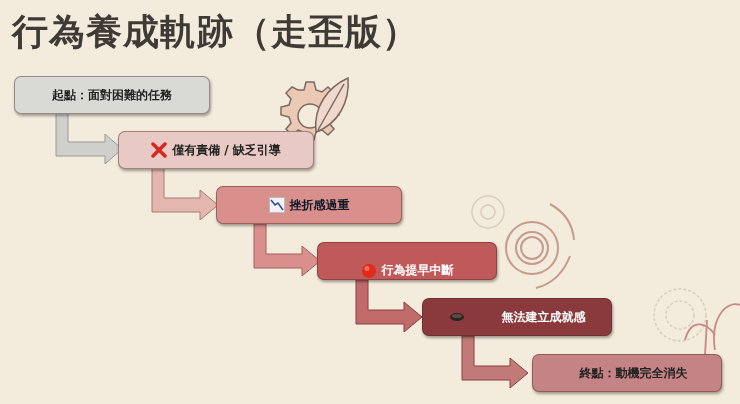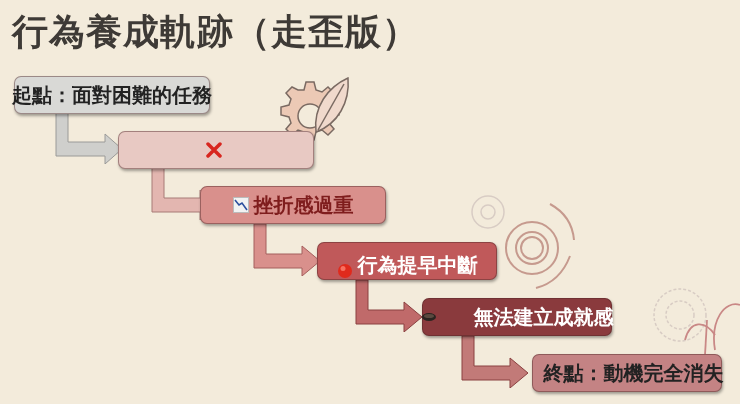--- a/index.html
+++ b/index.html
@@ -12,21 +12,21 @@
   .title {
     position: absolute; left: 12px; top: 8px;
     font-size: 36px; font-weight: bold; color: #3e3a36;
     letter-spacing: 1px;
   }
   .step {
     position: absolute;
     height: 38px;
     border-radius: 7px;
     display: flex; align-items: center; justify-content: center;
-    font-size: 20px; font-weight: bold;
+    font-size: 12px; font-weight: bold;
     box-shadow: 1px 2px 3px rgba(0,0,0,0.35);
     border: 1px solid rgba(80,40,40,0.45);
     white-space: nowrap;
   }
   .step .ico { margin-right: 5px; display: inline-flex; align-items: center; }
   .connector { position: absolute; }
   .deco { position: absolute; }
 </style>
 </head>
 <body>
@@ -87,23 +87,24 @@
 <div class="step" style="left:14px;top:76px;width:196px;background:#d9d9d6;color:#222;">
   <span>起點：面對困難的任務</span>
 </div>
 
 <div class="step" style="left:118px;top:131px;width:196px;background:#e8c9c3;color:#222;">
   <span class="ico">
     <svg width="16" height="16" viewBox="0 0 16 16">
         <path d="M2 2 L14 14 M14 2 L2 14" stroke="#d8261f" stroke-width="3.5" stroke-linecap="round"></path>
       </svg>
   </span>
+  <span>僅有責備 / 缺乏引導</span>
 </div>
 
-<div class="step" style="left:200px;top:186px;width:186px;background:#d9908c;color:#7f1d1d;">
+<div class="step" style="left:216px;top:186px;width:186px;background:#d9908c;color:#0f172a;">
   <span class="ico">
     <svg width="16" height="16" viewBox="0 0 16 16">
         <rect x="0.5" y="0.5" width="15" height="15" fill="#f2f2f2" stroke="#bbb"></rect>
         <path d="M2 3 L6 8 L9 6 L14 13" stroke="#2c4f9e" stroke-width="1.6" fill="none"></path>
       </svg>
   </span>
   <span>挫折感過重</span>
 </div>
 
 <div class="step" style="left:317px;top:242px;width:180px;background:#c0595a;color:#fff;align-items:flex-end;">

